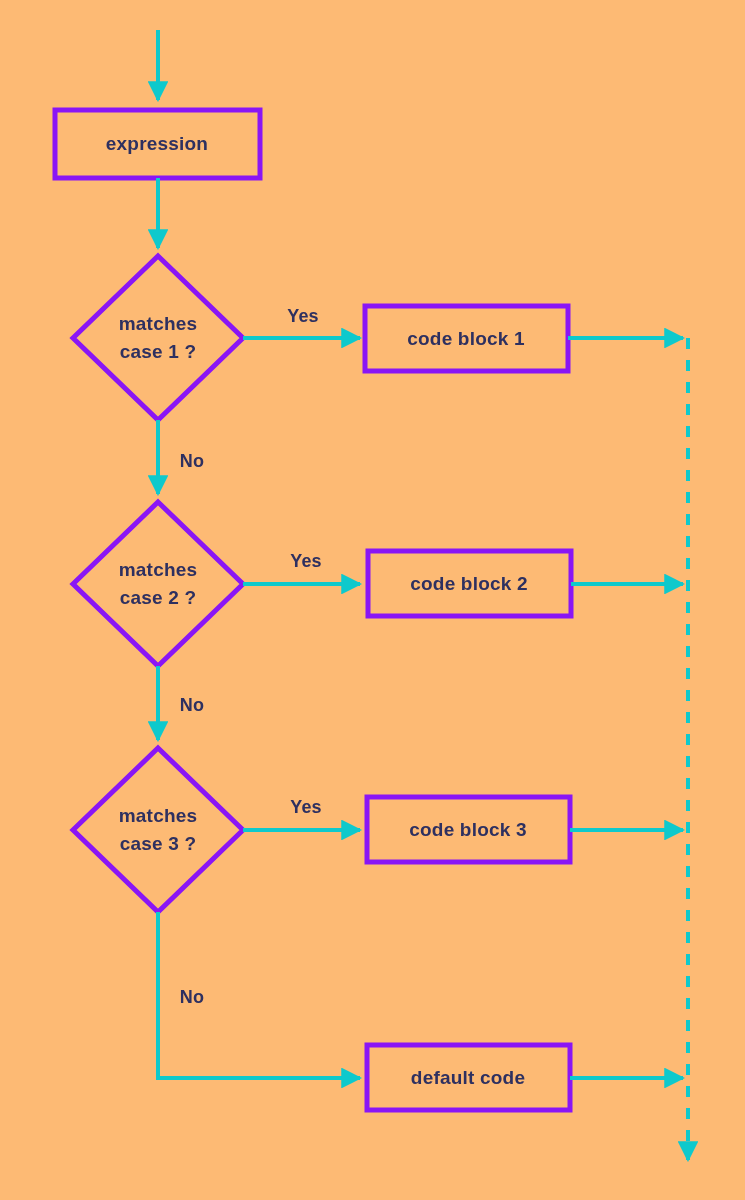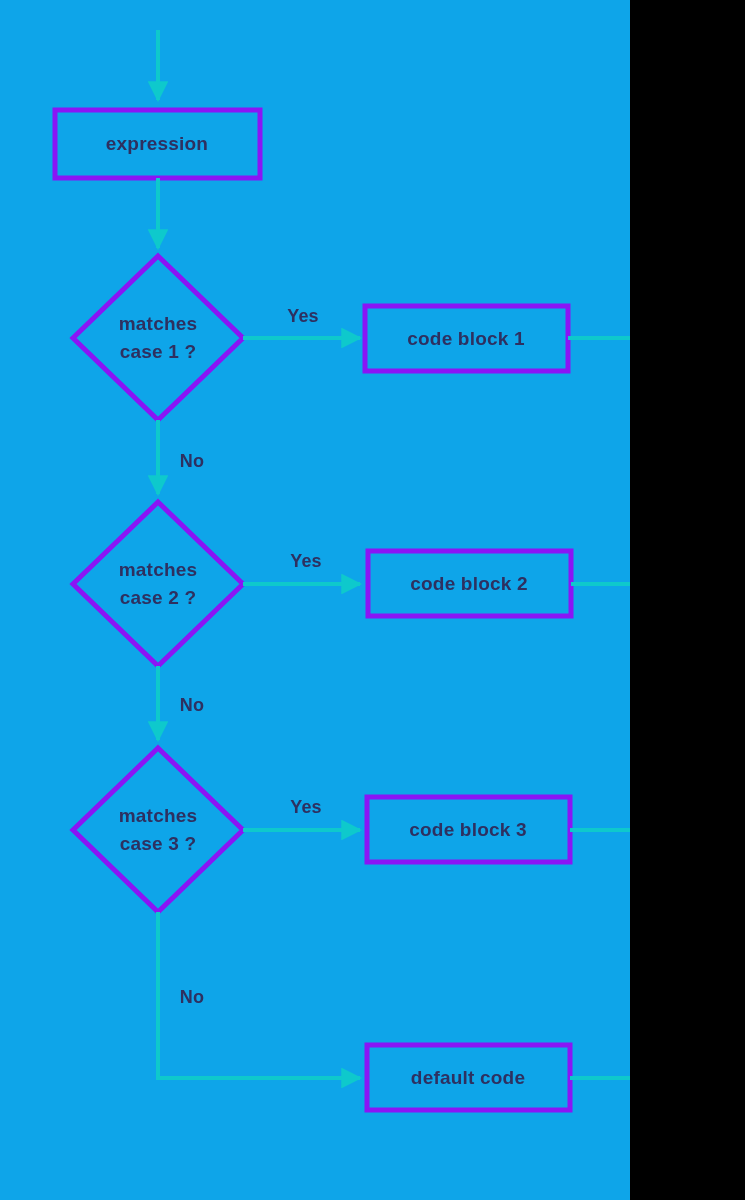--- a/index.html
+++ b/index.html
@@ -5,23 +5,23 @@
   html, body {
     margin: 0;
     padding: 0;
     background: #000000;
   }
   body {
     font-family: "Liberation Sans", sans-serif;
   }
   #canvas {
     position: relative;
-    width: 630px;
+    width: 745px;
     height: 1200px;
-    background: #0ea5e9;
+    background: #fdba74;
     overflow: hidden;
   }
   svg#flow {
     position: absolute;
     top: 0;
     left: 0;
     width: 745px;
     height: 1200px;
   }
   .node-label {

